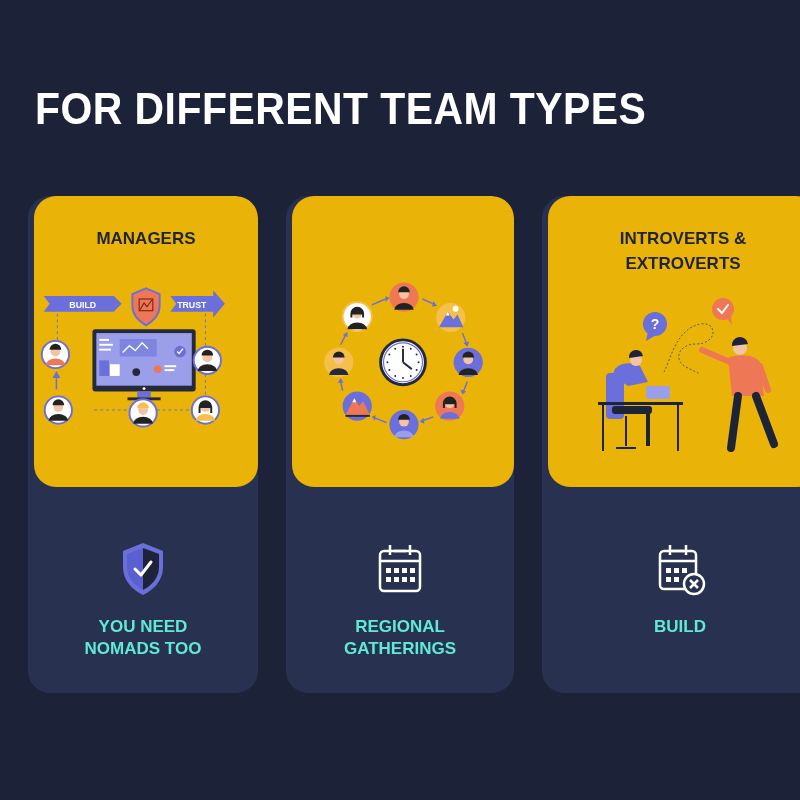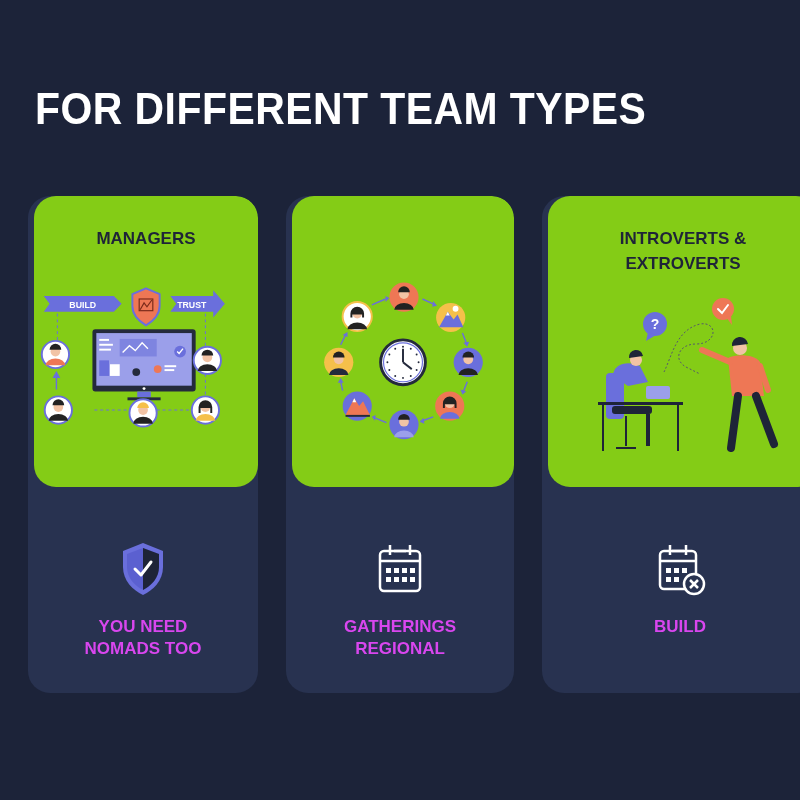--- a/index.html
+++ b/index.html
@@ -1,23 +1,23 @@
 <!DOCTYPE html>
 <html><head>
 <meta charset="utf-8">
 <style>
   html,body{margin:0;padding:0;}
   body{width:800px;height:800px;background:#1c2339;overflow:hidden;position:relative;font-family:"Liberation Sans","DejaVu Sans",sans-serif;}
   .title{position:absolute;left:35px;top:84px;margin:0;color:#ffffff;font-size:44px;font-weight:700;letter-spacing:0.5px;transform:scaleX(0.93);transform-origin:left top;white-space:nowrap;}
   .card{position:absolute;top:196px;height:497px;border-radius:22px;background:#283250;overflow:hidden;}
-  .card-top{position:absolute;left:6px;top:0;right:0;height:291px;background:#84cc16;border-radius:22px;}
+  .card-top{position:absolute;left:6px;top:0;right:0;height:291px;background:#eab308;border-radius:22px;}
   .card-heading{position:absolute;left:0;right:0;top:30px;margin:0;text-align:center;color:#1e2438;font-size:17px;font-weight:700;line-height:25px;}
   .illus{position:absolute;left:0;top:70px;width:100%;height:215px;}
   .bottom-icon{position:absolute;left:50%;top:343px;width:60px;height:60px;transform:translateX(-50%);}
-  .card-label{position:absolute;left:0;right:0;top:420px;text-align:center;color:#d946ef;font-size:17px;font-weight:700;line-height:22px;}
+  .card-label{position:absolute;left:0;right:0;top:420px;text-align:center;color:#5eead4;font-size:17px;font-weight:700;line-height:22px;}
   .card-label span{display:block;}
 </style>
 </head>
 <body>
 
 <h1 class="title">FOR DIFFERENT TEAM TYPES</h1>
 
 <div class="card" style="left:28px;width:230px;">
   <div class="card-top">
     <h2 class="card-heading">MANAGERS</h2>
@@ -221,22 +221,22 @@
         <rect x="24" y="29" width="5" height="5"></rect>
         <rect x="32" y="29" width="5" height="5"></rect>
         <rect x="40" y="29" width="5" height="5"></rect>
       <rect x="16" y="38" width="5" height="5"></rect>
         <rect x="24" y="38" width="5" height="5"></rect>
         <rect x="32" y="38" width="5" height="5"></rect>
         <rect x="40" y="38" width="5" height="5"></rect>
     </g>
   </svg>
   <div class="card-label">
+    <span>REGIONAL</span>
     <span>GATHERINGS</span>
-    <span>REGIONAL</span>
   </div>
 </div>
 
 <div class="card" style="left:542px;width:276px;">
   <div class="card-top">
     <h2 class="card-heading">
       <span style="display:block">INTROVERTS &amp;</span>
       <span style="display:block">EXTROVERTS</span>
     </h2>
     <svg class="illus" viewBox="0 0 230 215">

